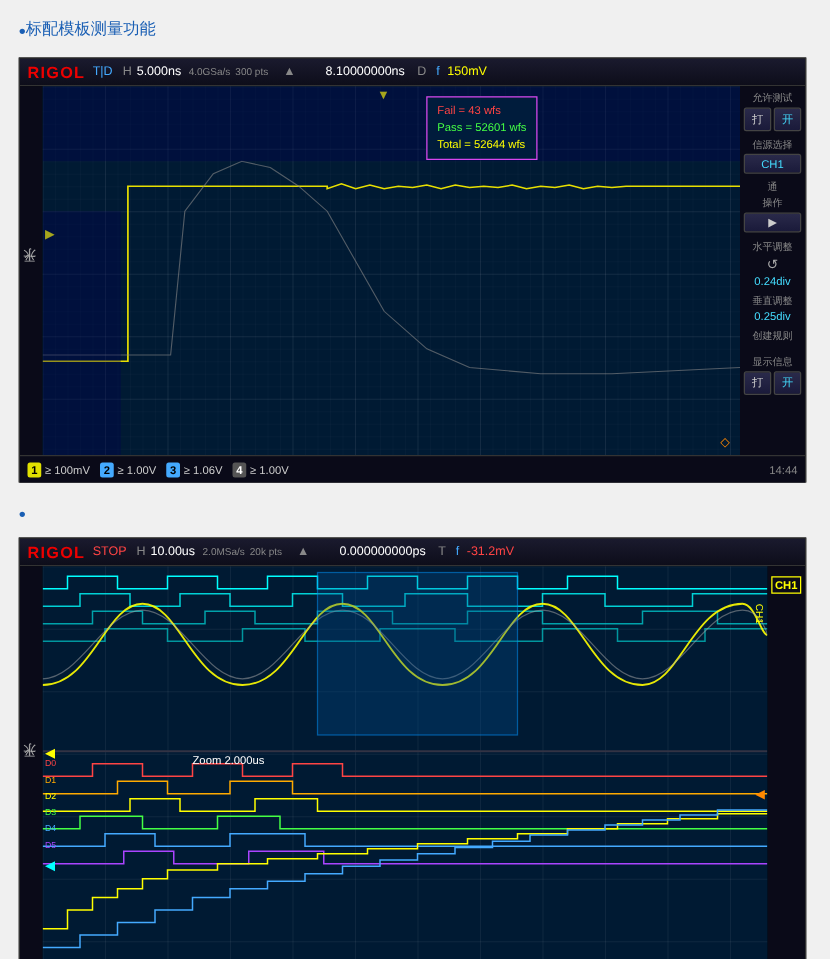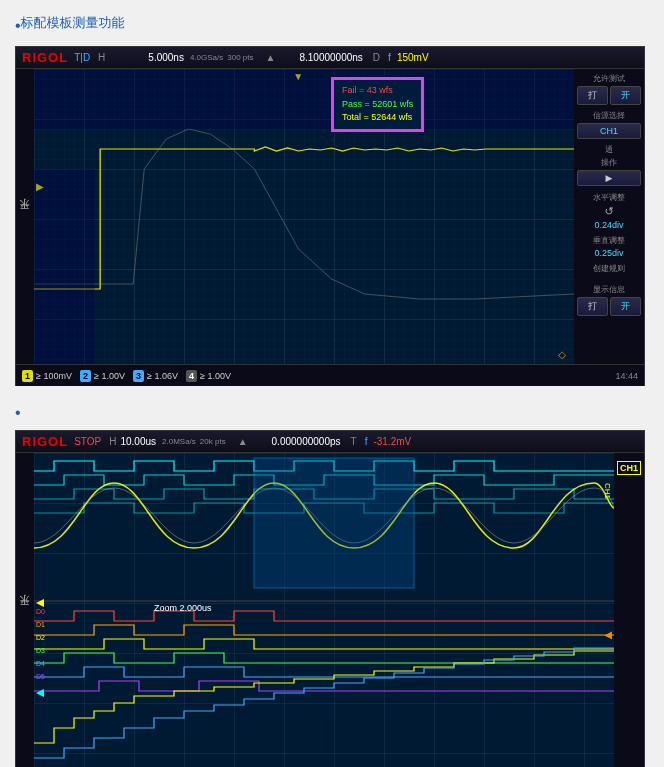--- a/index.html
+++ b/index.html
@@ -92,21 +92,21 @@
     }
     .scope-grid-sub {
       position: absolute;
       top: 0; left: 0; right: 0; bottom: 0;
       background-image:
         linear-gradient(rgba(255,255,255,0.02) 1px, transparent 1px),
         linear-gradient(90deg, rgba(255,255,255,0.02) 1px, transparent 1px);
       background-size: 10px 10px;
     }
     .scope-sidebar-right {
-      width: 70px;
+      width: 52px;
       background: #0a0a18;
       display: flex;
       flex-direction: column;
       padding: 4px 3px;
       gap: 2px;
     }
     .sidebar-btn {
       background: linear-gradient(to bottom, #2a2a4a, #1a1a3a);
       border: 1px solid #444;
       color: #ccc;
@@ -175,21 +175,21 @@
       width: 100%;
       height: 100%;
     }
 
     
     .mask-info-box {
       position: absolute;
       top: 8px;
       left: 55%;
       background: rgba(0, 30, 60, 0.85);
-      border: 3px solid #d946ef;
+      border: 1px solid #d946ef;
       padding: 4px 8px;
       font-size: 9px;
       color: #ccc;
     }
     .mask-info-box div { line-height: 1.5; }
     .mask-info-box .fail { color: #f44; }
     .mask-info-box .pass { color: #4f4; }
     .mask-info-box .total { color: #ff0; }
     .ch1-marker {
       position: absolute;
@@ -256,21 +256,21 @@
   </a>
 </div>
 
 <div class="oscilloscope-container scope1">
 
   <div class="scope1-header">
     <span class="rigol-logo">RIGOL</span>
     <span class="scope-header-text">
       <span style="color:#4af;">T|D</span>
       <span style="color:#888;margin-left:4px;">H</span>
-      <span style="color:#fff;margin-left:39px;">5.000ns</span>
+      <span style="color:#fff;">5.000ns</span>
       <span style="color:#888;font-size:8px;margin-left:2px;">4.0GSa/s</span>
       <span style="color:#888;font-size:8px;">300 pts</span>
       <span style="color:#888;margin-left:8px;">▲</span>
       <span style="color:#fff;margin-left:20px;">8.10000000ns</span>
       <span style="color:#888;margin-left:6px;">D</span>
       <span style="color:#4af;margin-left:4px;">f</span>
       <span style="color:#ff0;margin-left:2px;">150mV</span>
     </span>
   </div>
 

